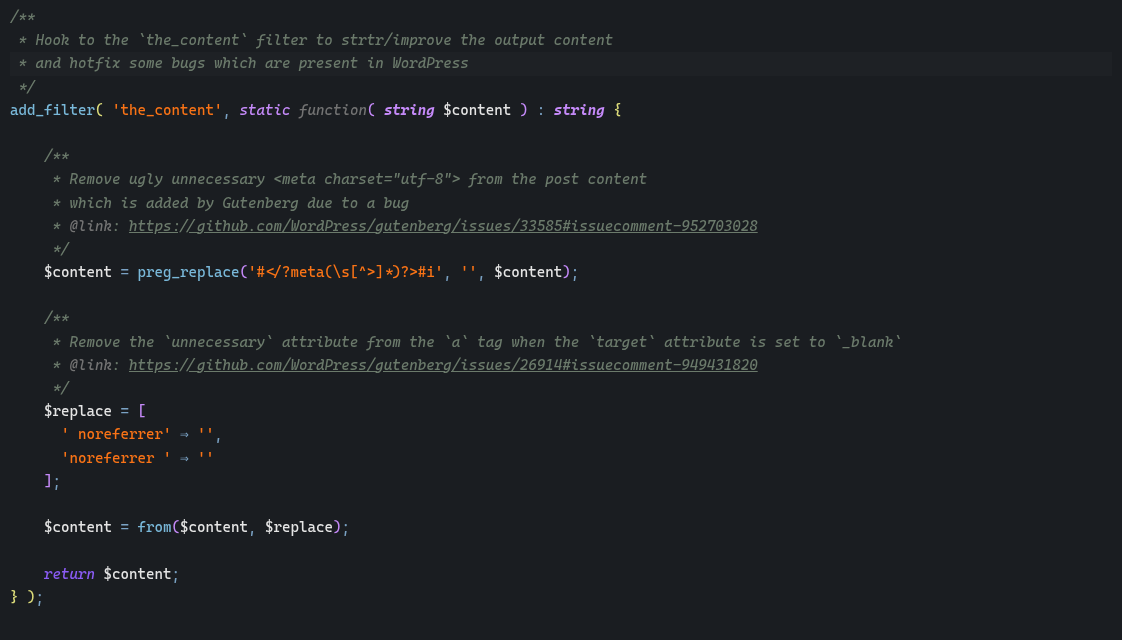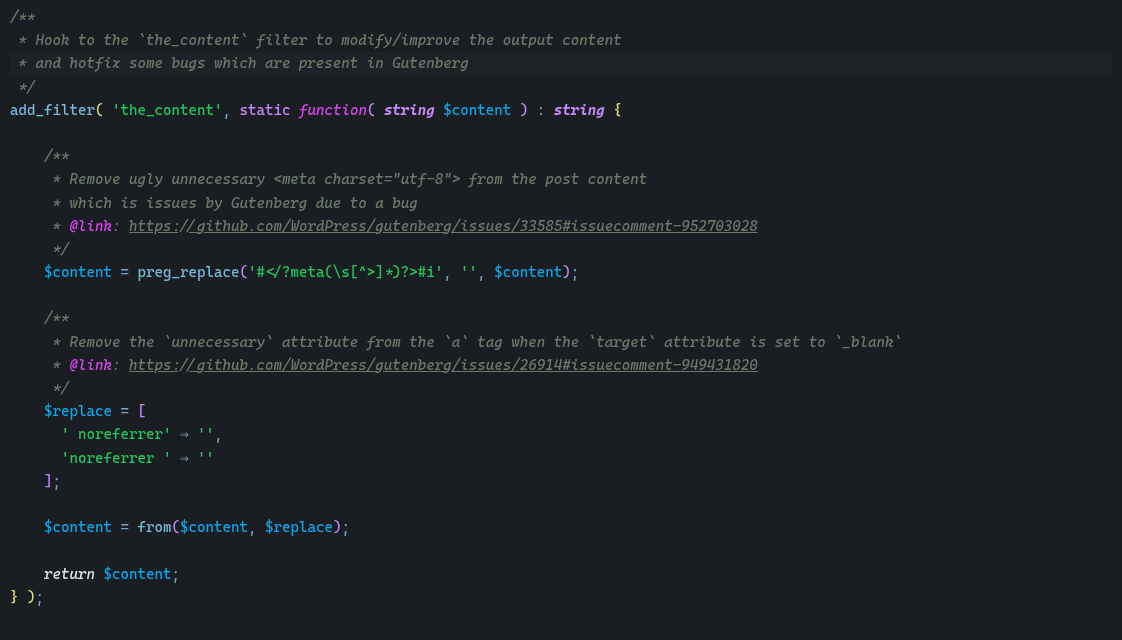--- a/index.html
+++ b/index.html
@@ -14,53 +14,53 @@
     height: 640px;
     overflow: hidden;
   }
   pre {
     margin: 0;
     padding: 6px 10px;
     white-space: pre;
     font-family: inherit;
   }
   .comment { color: #6b7a6b; font-style: italic; }
-  .doc-tag { color: #d946ef; }
+  .doc-tag { color: #737373; }
   .link { color: #6b7a6b; text-decoration: underline; }
   .func { color: #79b8d9; text-align: right; }
-  .kw-static { color: #c58af9; }
-  .kw-func { color: #d946ef; font-style: italic; text-align: center; }
-  .kw-return { color: #e5e5e5; font-style: italic; }
+  .kw-static { color: #c58af9; font-style: italic; }
+  .kw-func { color: #737373; font-style: italic; text-align: center; }
+  .kw-return { color: #8b5cf6; font-style: italic; }
   .type { color: #c58af9; font-style: italic; font-weight: bold; }
-  .str { color: #22c55e; }
-  .var { color: #0ea5e9; }
+  .str { color: #f97316; }
+  .var { color: #e5e5e5; }
   .paren { color: #dcdc7a; }
   .brace { color: #dcdc7a; }
   .brace2 { color: #c58af9; }
   .punct { color: #7aa2c4; }
   .arrow { color: #7aa2c4; }
   .op { color: #7aa2c4; }
   .hl-line {
     background: rgba(255,255,255,0.018);
     display: inline-block;
     width: 100%;
   }
 </style>
 </head>
 <body>
 
 <pre><span class="comment">/**</span>
-<span class="comment"> * Hook to the `the_content` filter to modify/improve the output content</span>
-<span class="hl-line"><span class="comment"> * and hotfix some bugs which are present in Gutenberg</span></span>
+<span class="comment"> * Hook to the `the_content` filter to strtr/improve the output content</span>
+<span class="hl-line"><span class="comment"> * and hotfix some bugs which are present in WordPress</span></span>
 <span class="comment"> */</span>
 <span class="func">add_filter</span><span class="paren">(</span> <span class="str">'the_content'</span><span class="punct">,</span> <span class="kw-static">static</span> <span class="kw-func">function</span><span class="brace2">(</span> <span class="type">string</span> <span class="var">$content</span> <span class="brace2">)</span> <span class="punct">:</span> <span class="type">string</span> <span class="brace">{</span>
 
     <span class="comment">/**</span>
 <span class="comment">     * Remove ugly unnecessary &lt;meta charset="utf-8"&gt; from the post content</span>
-<span class="comment">     * which is issues by Gutenberg due to a bug</span>
+<span class="comment">     * which is added by Gutenberg due to a bug</span>
 <span class="comment">     * <span class="doc-tag">@link</span>: <span class="link">https://github.com/WordPress/gutenberg/issues/33585#issuecomment-952703028</span></span>
 <span class="comment">     */</span>
     <span class="var">$content</span> <span class="op">=</span> <span class="func">preg_replace</span><span class="brace2">(</span><span class="str">'#&lt;/?meta(\s[^&gt;]*)?&gt;#i'</span><span class="punct">,</span> <span class="str">''</span><span class="punct">,</span> <span class="var">$content</span><span class="brace2">)</span><span class="punct">;</span>
 
     <span class="comment">/**</span>
 <span class="comment">     * Remove the `unnecessary` attribute from the `a` tag when the `target` attribute is set to `_blank`</span>
 <span class="comment">     * <span class="doc-tag">@link</span>: <span class="link">https://github.com/WordPress/gutenberg/issues/26914#issuecomment-949431820</span></span>
 <span class="comment">     */</span>
     <span class="var">$replace</span> <span class="op">=</span> <span class="brace2">[</span>
       <span class="str">' noreferrer'</span> <span class="arrow">⇒</span> <span class="str">''</span><span class="punct">,</span>

